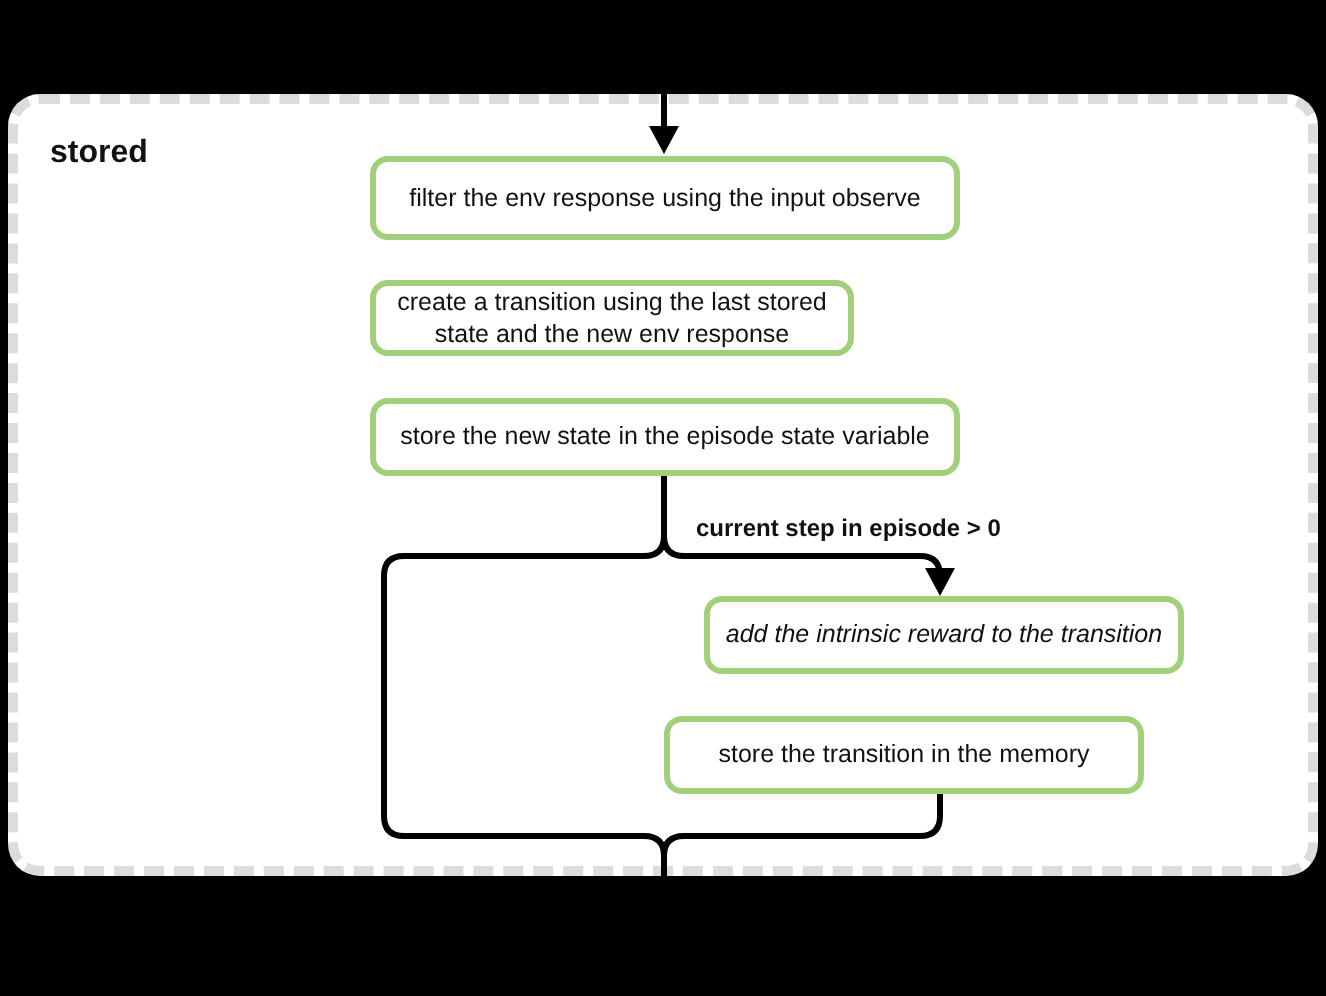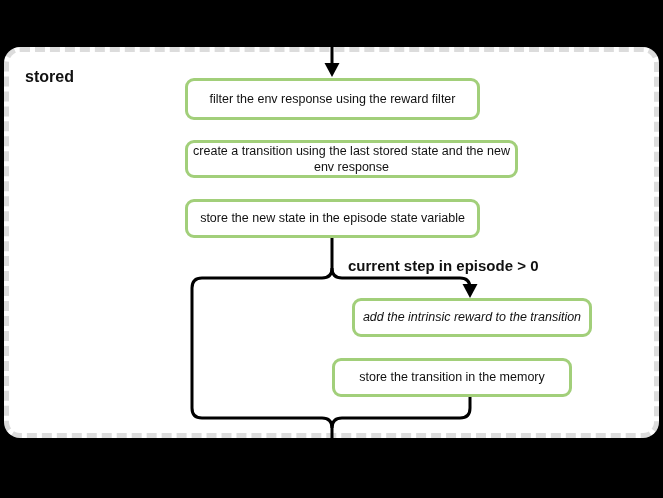--- a/index.html
+++ b/index.html
@@ -61,28 +61,28 @@
     display:flex;
     align-items:center;
     justify-content:center;
     text-align:center;
     font-size:12.5px;
     line-height:1.3;
     padding:2px 5px;
     z-index:3;
   }
   .node-1{left:185px;top:78px;width:295px;height:42px;}
-  .node-2{left:185px;top:140px;width:333px;height:38px;}
+  .node-2{left:185px;top:140px;width:242px;height:38px;}
   .node-3{left:185px;top:199px;width:295px;height:39px;}
   .node-4{left:352px;top:298px;width:240px;height:39px;font-style:italic;}
   .node-5{left:332px;top:358px;width:240px;height:39px;}
   .branch-label{
     position:absolute;
     left:348px;top:257px;
-    font-size:15px;
+    font-size:12px;
     font-weight:bold;
     white-space:nowrap;
     z-index:3;
   }
 </style>
 </head>
 <body>
 
 <div class="flow-container"></div>
 
@@ -95,21 +95,21 @@
 
   <path class="line" d="M332,238 L332,268 Q332,278 322,278 L202,278 Q192,278 192,288 L192,408 Q192,418 202,418 L322,418 Q332,418 332,428 L332,446"></path>
 
   <path class="line" d="M332,268 Q332,278 342,278 L460,278 Q470,278 470,288"></path>
   <polygon class="head" points="462.5,284 477.5,284 470,298"></polygon>
 
   <path class="line" d="M470,397 L470,408 Q470,418 460,418 L342,418 Q332,418 332,428"></path>
 </svg>
 
 <div class="node node-1">
-  <span>filter the env response using the reward filter</span>
+  <span>filter the env response using the input observe</span>
 </div>
 
 <div class="node node-2">
   <span>create a transition using the last stored state and the new env response</span>
 </div>
 
 <div class="node node-3">
   <span>store the new state in the episode state variable</span>
 </div>
 

